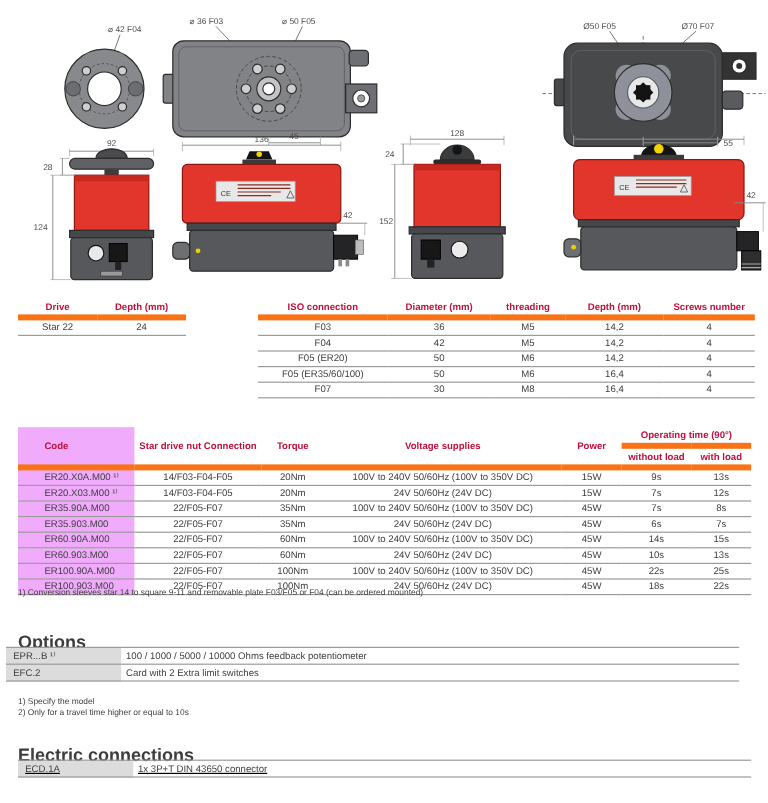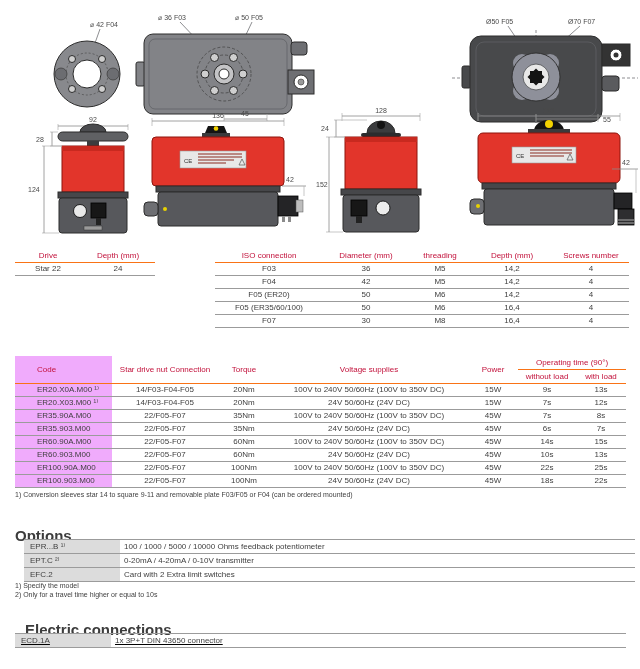--- a/index.html
+++ b/index.html
@@ -2,22 +2,22 @@
 <html><head>
 <meta charset="utf-8">
 <style>
   html,body{margin:0;padding:0;background:#fff;}
   #root{position:relative;width:640px;height:669px;background:#ffffff;
         font-family:"Liberation Sans","DejaVu Sans",sans-serif;overflow:hidden;}
   .abs{position:absolute;}
 
   
   table.spec{border-collapse:collapse;table-layout:fixed;}
-  table.spec th{color:#c2103a;font-size:8px;font-weight:normal;text-align:center;
-                padding:2px 2px;border-bottom:1px solid #f97316;line-height:9px;}
+  table.spec th{color:#c2103a;font-size:8px;font-weight:bold;text-align:center;
+                padding:2px 2px;border-bottom:5px solid #f97316;line-height:9px;}
   table.spec td{font-size:8px;color:#3e3e3e;text-align:center;padding:1px 2px;
                 border-bottom:1px solid #9b9b9b;height:10px;line-height:10px;}
 
   
   #main-table th.gray, #main-table td:first-child{
       background:#f0abfc;text-align:left;padding-left:22px;}
 
   
   table.opt{border-collapse:collapse;table-layout:fixed;width:611px;border-top:1px solid #9b9b9b;}
   table.opt td{font-size:8px;color:#3e3e3e;text-align:left;border-bottom:1px solid #9b9b9b;
@@ -391,40 +391,36 @@
           <td>24V 50/60Hz (24V DC)</td>
           <td>45W</td>
           <td>18s</td>
           <td>22s</td>
         </tr>
       </tbody>
   </table>
   <div class="footnote abs" style="left:15px;top:490px;width:611px;">1) Conversion sleeves star 14 to square 9-11 and removable plate F03/F05 or F04 (can be ordered mounted)</div>
 
   <div class="section-title abs" style="left:15px;top:527px;">Options</div>
-  <table class="opt abs" style="left:24px;top:539px;">
+  <table class="opt abs" style="left:5px;top:539px;">
     <tbody>
         <tr>
           <td>EPR...B ¹⁾</td>
           <td>100 / 1000 / 5000 / 10000 Ohms feedback potentiometer</td>
-        </tr>
-        <tr>
-          <td>EPT.C ²⁾</td>
-          <td>0-20mA / 4-20mA / 0-10V transmitter</td>
         </tr>
         <tr>
           <td>EFC.2</td>
           <td>Card with 2 Extra limit switches</td>
         </tr>
       </tbody>
   </table>
   <div class="footnote abs" style="left:15px;top:581px;">1) Specify the model</div>
   <div class="footnote abs" style="left:15px;top:590px;">2) Only for a travel time higher or equal to 10s</div>
 
-  <div class="section-title abs" style="left:25px;top:621px;">Electric connections</div>
+  <div class="section-title abs" style="left:15px;top:621px;">Electric connections</div>
   <table class="opt abs" style="left:15px;top:633px;text-decoration:underline;">
     <tbody>
         <tr>
           <td>ECD.1A</td>
           <td>1x 3P+T DIN 43650 connector</td>
         </tr>
       </tbody>
   </table>
 
 </div>

